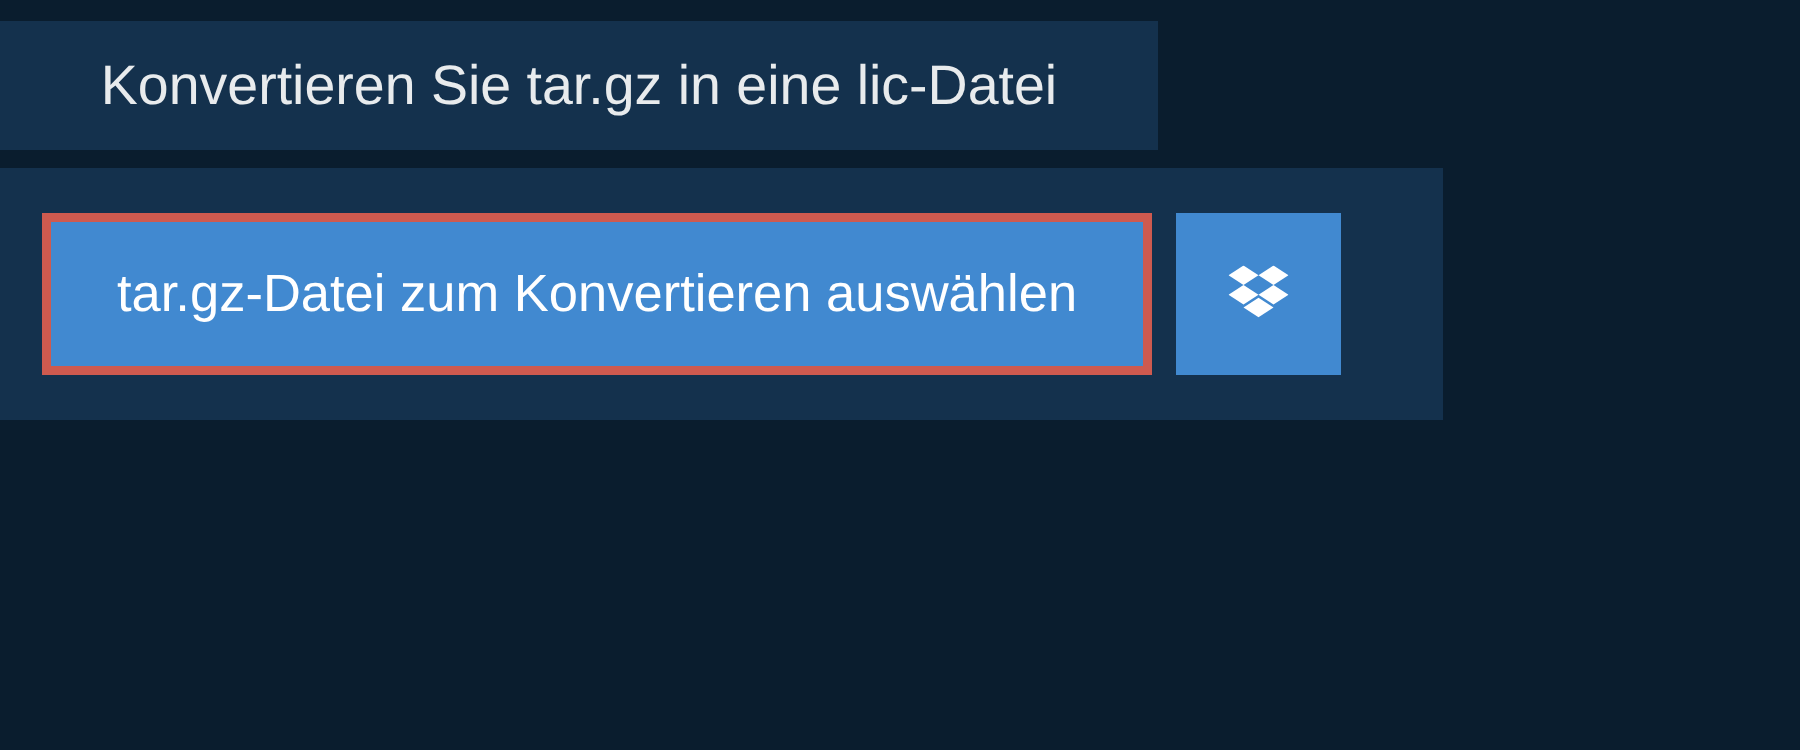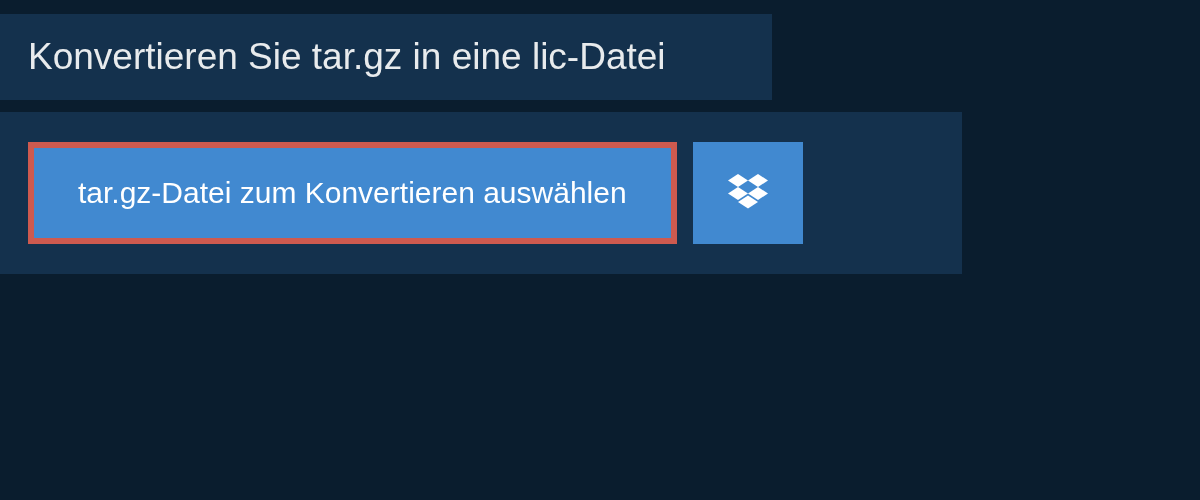--- a/index.html
+++ b/index.html
@@ -8,20 +8,21 @@
       height: 500px;
       background: #0a1d2e;
       font-family: "Segoe UI", Arial, sans-serif;
       overflow: hidden;
     }
     .header-bar {
       background: #14314d;
       padding: 22px 28px;
       width: 772px;
       margin-top: 14px;
+      text-align: center;
     }
     .page-title {
       color: #e8ebed;
       font-size: 37px;
       font-weight: 400;
     }
     .upload-panel {
       background: #14314d;
       margin-top: 12px;
       width: 962px;
@@ -30,21 +31,21 @@
       gap: 16px;
     }
     .select-button-wrapper {
       border: 6px solid #ce5a4f;
       display: inline-block;
     }
     .select-button {
       background: #4189d0;
       color: #ffffff;
       border: none;
-      font-size: 30px;
+      font-size: 35px;
       font-weight: 400;
       padding: 28px 44px;
       cursor: pointer;
       font-family: inherit;
       display: block;
     }
     .dropbox-button {
       background: #4189d0;
       border: none;
       width: 110px;

